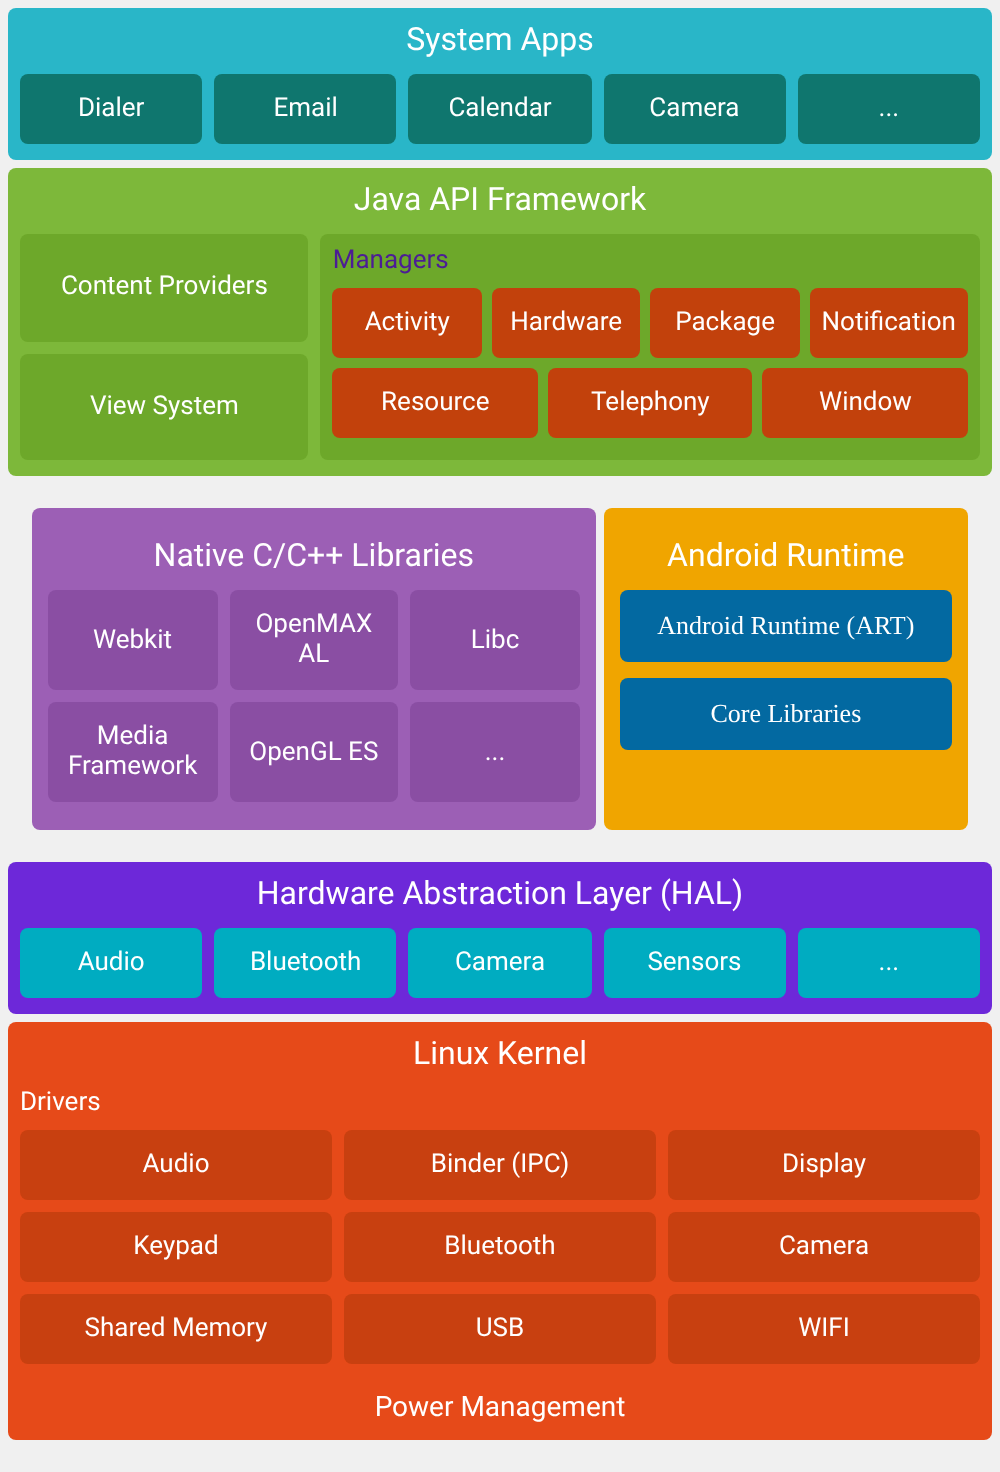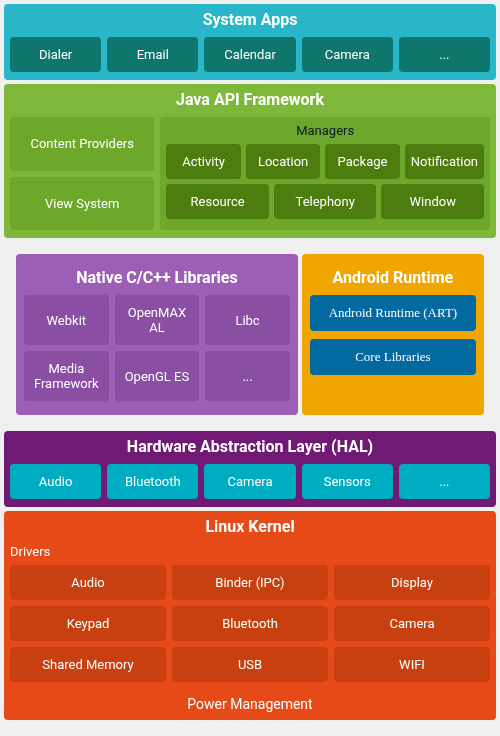--- a/index.html
+++ b/index.html
@@ -8,21 +8,21 @@
       background: #f0f0f0;
       width: 500px;
       min-height: 736px;
       font-size: 13px;
     }
 
     .layer-title {
       text-align: center;
       color: white;
       font-size: 16px;
-      font-weight: 700;
+      font-weight: 400;
       padding: 6px 0 8px 0;
     }
 
     .chip {
       border-radius: 4px;
       color: white;
       text-align: center;
       padding: 10px 6px;
       font-size: 13px;
       display: flex;
@@ -64,32 +64,31 @@
       flex: 1;
       justify-content: flex-end;
     }
     .java-right {
       flex: 2.2;
       background: #6da82a;
       border-radius: 4px;
       padding: 6px;
     }
     .java-right-title {
-      text-align: center;
-      color: #0f172a;
+      color: #4c1d95;
       font-size: 13px;
       margin-bottom: 6px;
     }
     .java-right-row {
       display: flex;
       gap: 5px;
       margin-bottom: 5px;
     }
     .java-chip {
-      background: #4d7c0f;
+      background: #c2410c;
       flex: 1;
     }
     .java-left-chip {
       background: #6da82a;
     }
 
     
     .middle-row {
       display: flex;
       gap: 4px;
@@ -117,21 +116,21 @@
       flex: 1;
     }
     .runtime-chip {
       background: #0369a1;
       margin-bottom: 8px;
       font-family: Liberation Serif, serif;
     }
 
     
     .hal-layer {
-      background: #701a75;
+      background: #6d28d9;
       margin: 4px;
       border-radius: 4px;
     }
     .hal-row {
       display: flex;
       gap: 6px;
       padding: 0 6px 8px 6px;
     }
     .hal-chip {
       background: #00acc1;
@@ -188,21 +187,21 @@
   <div class="layer-title">Java API Framework</div>
   <div class="java-inner">
     <div class="java-left">
       <div class="chip java-chip java-left-chip">Content Providers</div>
       <div class="chip java-chip java-left-chip">View System</div>
     </div>
     <div class="java-right">
       <div class="java-right-title">Managers</div>
       <div class="java-right-row">
         <div class="chip java-chip">Activity</div>
-        <div class="chip java-chip">Location</div>
+        <div class="chip java-chip">Hardware</div>
         <div class="chip java-chip">Package</div>
         <div class="chip java-chip">Notification</div>
       </div>
       <div class="java-right-row">
         <div class="chip java-chip">Resource</div>
         <div class="chip java-chip">Telephony</div>
         <div class="chip java-chip">Window</div>
       </div>
     </div>
   </div>

